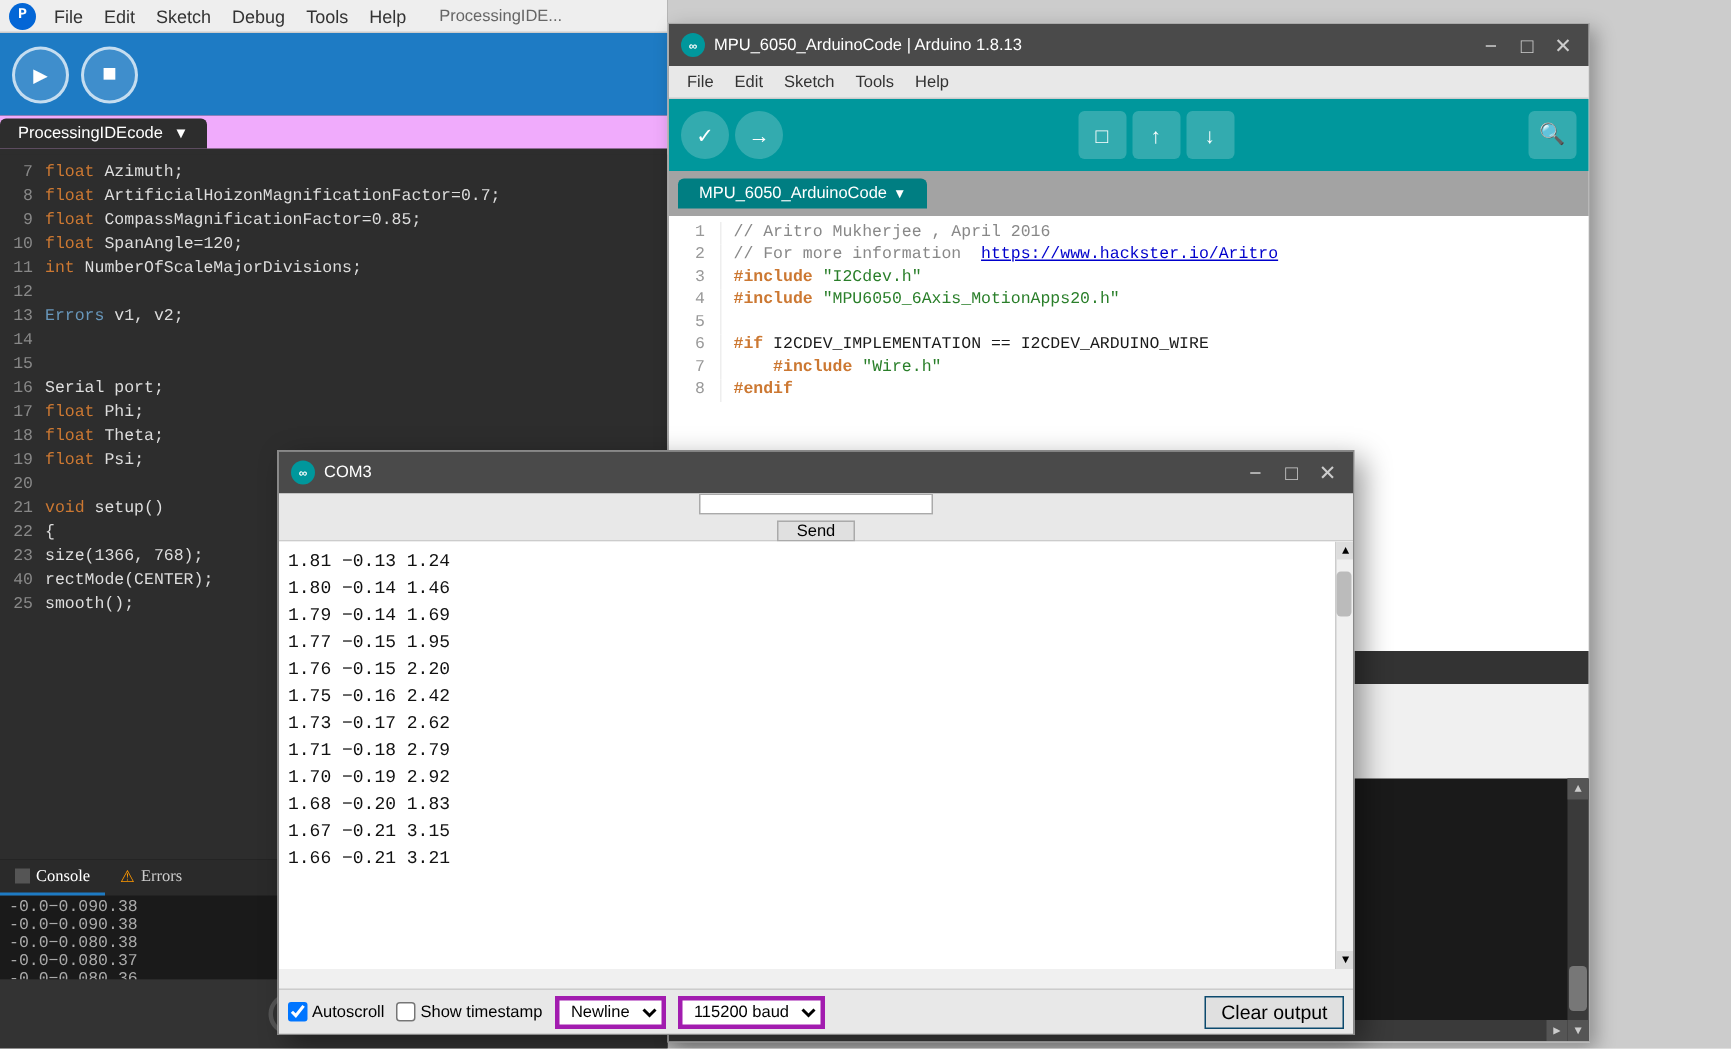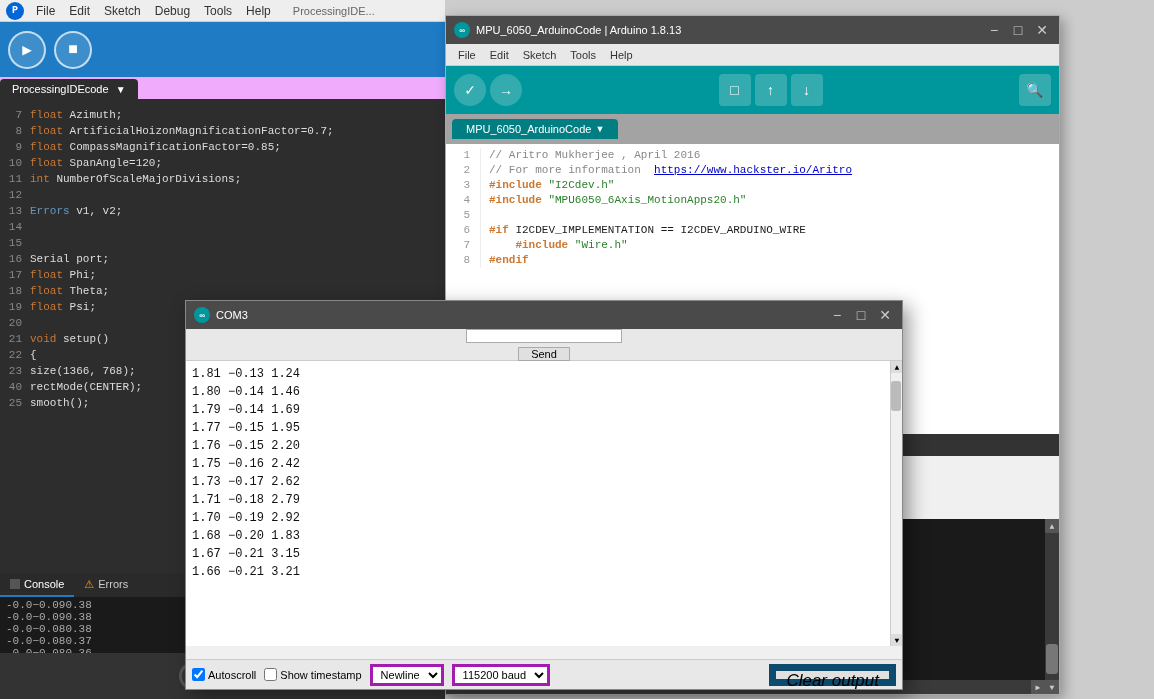--- a/index.html
+++ b/index.html
@@ -134,21 +134,21 @@
 
     .console-tabs {
       display: flex;
       background: #2a2a2a;
       height: 24px;
     }
     .console-tab {
       display: flex; align-items: center; gap: 4px;
       padding: 0 10px;
       color: #ccc;
-      font-family: Liberation Sans, sans-serif;
+      font-family: Liberation Serif, serif;
       font-size: 11px;
       cursor: pointer;
       border-bottom: 2px solid transparent;
       text-align: right;
     }
     .console-tab.active { border-bottom-color: #1e7bc4; color: white; }
 
     .console-output {
       padding: 2px 6px;
       color: #aaa;
@@ -460,25 +460,24 @@
       border: 3px solid #a21caf;
       background: white;
       padding: 0 4px;
     }
 
     .com3-clear-btn {
       margin-left: auto;
       height: 22px;
       padding: 0 10px;
       background: #e0e0e0;
-      border: 7px solid #0c4a6e;
-      font-family: sans-serif;
-      font-size: 17px;
-      cursor: pointer;
-      font-style: italic;
+      border: 1px solid #0c4a6e;
+      font-family: sans-serif;
+      font-size: 13px;
+      cursor: pointer;
     }
   </style>
 </head>
 <body>
 
 <div class="processing-bg">
 
   <div class="processing-menubar">
     <div class="processing-menubar-logo">P</div>
     <span>File</span>

